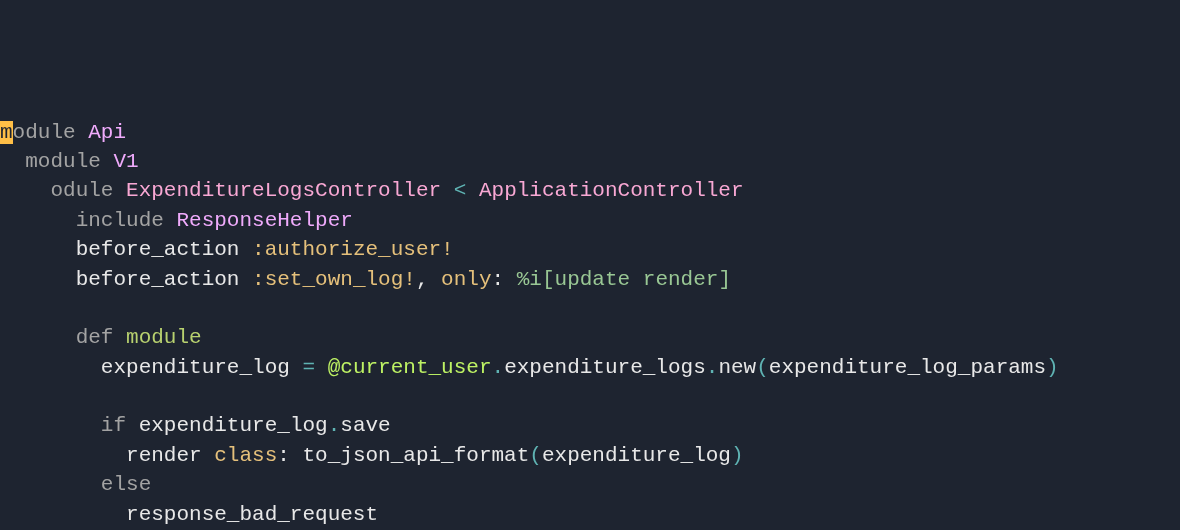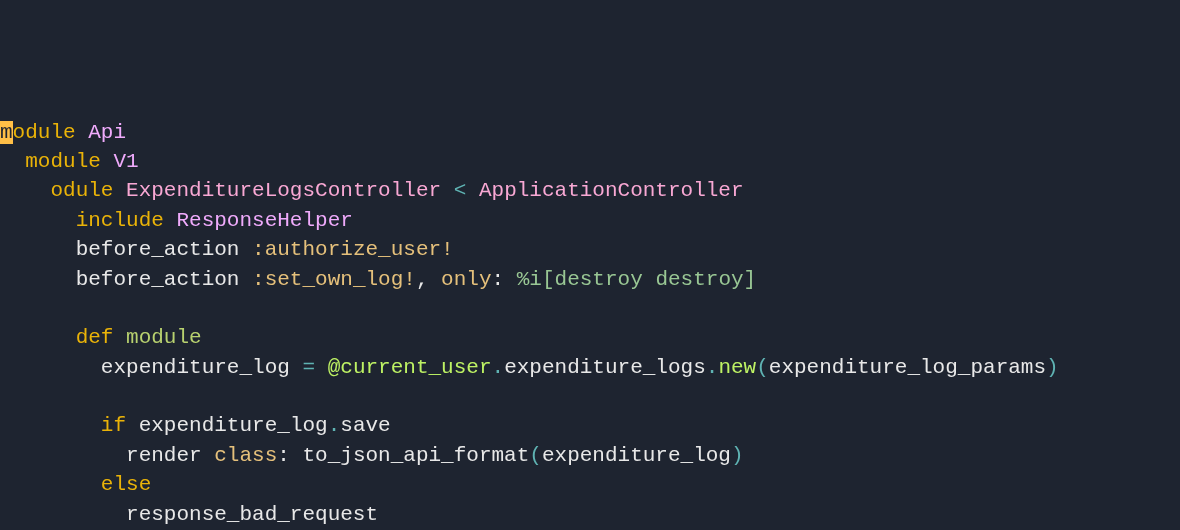--- a/index.html
+++ b/index.html
@@ -13,43 +13,43 @@
     height:530px;
     overflow:hidden;
     white-space:pre;
     -webkit-font-smoothing:antialiased;
   }
   .code{padding:0;}
   .cursor{
     background:#ffbf47;
     color:#1e2430;
   }
-  .kw{color:#eab308;}       
+  .kw{color:#a3a3a3;}       
   .const{color:#f0abfc;}    
   .cls{color:#f9a8d4;}      
   .meth{color:#b8d16f;}     
   .sym{color:#e5c07b;margin-top:21px;}      
   .str{color:#99c794;}      
   .fn{color:#e8e8e8;}       
-  .call{color:#bef264;}
+  .call{color:#e5e5e5;}
   .ivar{color:#bef264;}     
   .punct{color:#5fb3b3;}
   .op{color:#5fb3b3;}
 </style>
 </head>
 <body>
 
 
 
 <div class="code"><span><span class="cursor">m</span><span class="kw">odule</span><span> </span><span class="const">Api</span></span>
 <span><span>  </span><span class="kw">module</span><span> </span><span class="const">V1</span></span>
 <span><span>    </span><span class="kw">odule</span><span> </span><span class="cls">ExpenditureLogsController</span><span class="op"> &lt; </span><span class="cls">ApplicationController</span></span>
 <span><span>      </span><span class="kw">include</span><span> </span><span class="const">ResponseHelper</span></span>
 <span><span>      </span><span class="fn">before_action </span><span class="sym">:authorize_user!</span></span>
-<span><span>      </span><span class="fn">before_action </span><span class="sym">:set_own_log!</span><span class="fn">, </span><span class="sym">only</span><span class="fn">: </span><span class="str">%i[</span><span class="str">destroy destroy</span><span class="str">]</span></span>
+<span><span>      </span><span class="fn">before_action </span><span class="sym">:set_own_log!</span><span class="fn">, </span><span class="sym">only</span><span class="fn">: </span><span class="str">%i[</span><span class="str">update render</span><span class="str">]</span></span>
 <span></span>
 <span><span>      </span><span class="kw">def</span><span> </span><span class="meth">module</span></span>
 <span><span>        </span><span class="fn">expenditure_log </span><span class="op">= </span><span class="ivar">@current_user</span><span class="punct">.</span><span class="fn">expenditure_logs</span><span class="punct">.</span><span class="call">new</span><span class="punct">(</span><span class="fn">expenditure_log_params</span><span class="punct">)</span></span>
 <span></span>
 <span><span>        </span><span class="kw">if</span><span> </span><span class="fn">expenditure_log</span><span class="punct">.</span><span class="fn">save</span></span>
 <span><span>          </span><span class="fn">render </span><span class="sym">class</span><span class="fn">: </span><span class="fn">to_json_api_format</span><span class="punct">(</span><span class="fn">expenditure_log</span><span class="punct">)</span></span>
 <span><span>        </span><span class="kw">else</span></span>
 <span><span>          </span><span class="fn">response_bad_request</span></span>
 
 

